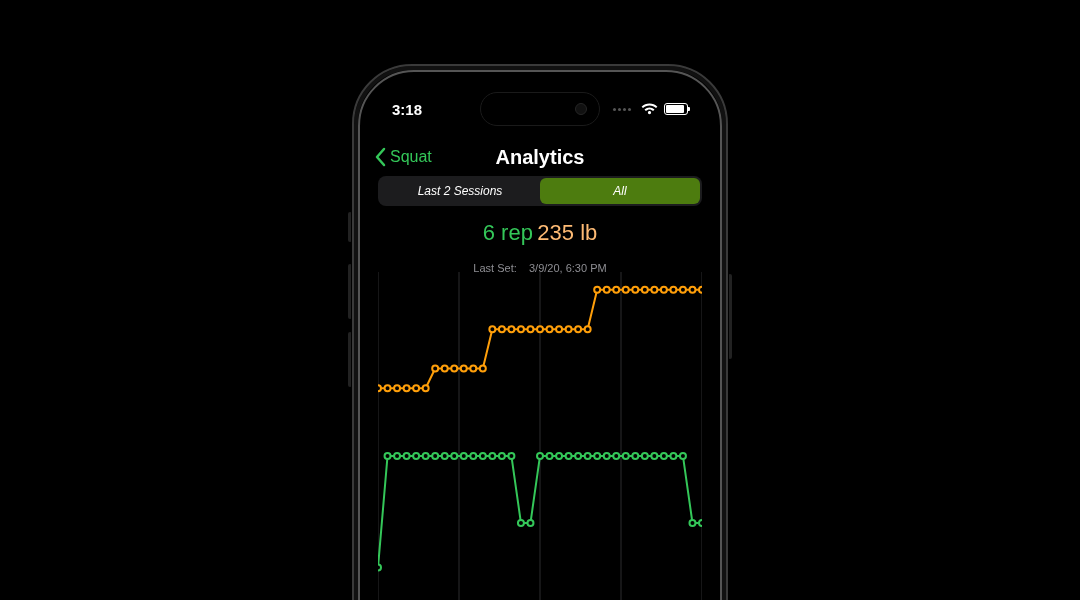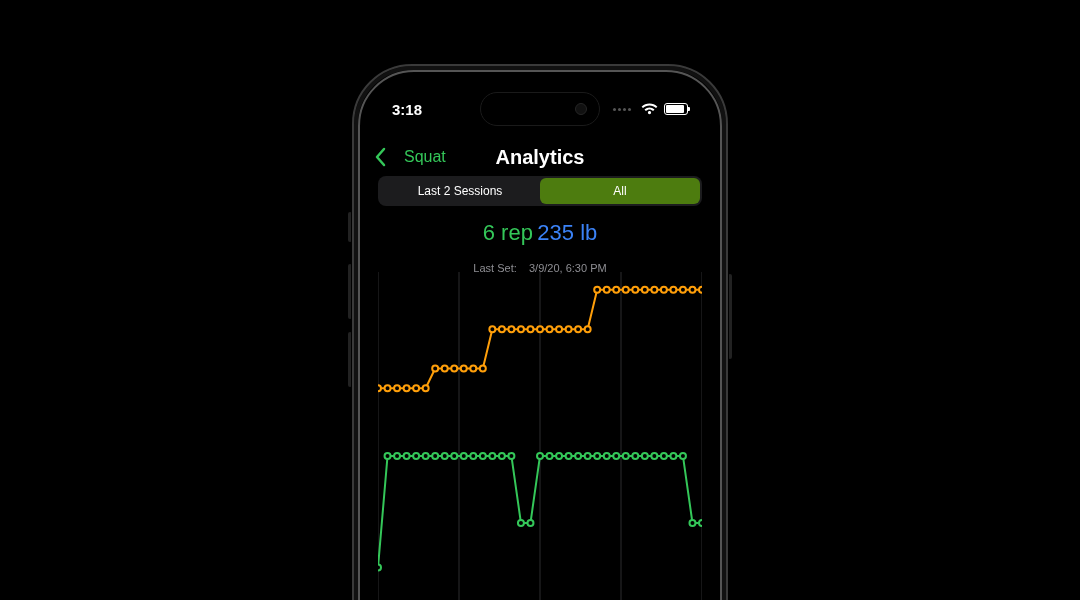--- a/index.html
+++ b/index.html
@@ -150,21 +150,21 @@
     left: 0; right: 0;
     height: 38px;
     display: flex;
     align-items: center;
   }
   .back {
     position: absolute;
     left: 10px;
     display: flex;
     align-items: center;
-    gap: 18px;
+    gap: 4px;
     color: #34c759;
     font-size: 16px;
   }
   .back svg { display: block; }
   .title {
     margin: 16px auto;
     font-size: 20px;
     font-weight: 600;
   }
 
@@ -172,20 +172,21 @@
   .segmented {
     position: absolute;
     top: 100px;
     left: 14px; right: 14px;
     height: 30px;
     background: #1c1c1e;
     border-radius: 8px;
     display: flex;
     padding: 2px;
     box-sizing: border-box;
+    font-style: italic;
   }
   .segment {
     flex: 1;
     display: flex;
     align-items: center;
     justify-content: center;
     font-size: 12px;
     color: #fff;
     border-radius: 6px;
   }
@@ -199,21 +200,21 @@
     top: 144px;
     left: 0; right: 0;
     text-align: center;
   }
   .headline .reps {
     color: #34c759;
     font-size: 22px;
     font-weight: 400;
   }
   .headline .weight {
-    color: #3b82f6;
+    color: #fdba74;
     font-size: 22px;
     font-weight: 400;
     margin-top: 10px;
   }
   .subhead {
     margin-top: 16px;
     font-size: 11px;
     color: #8e8e93;
   }
 

